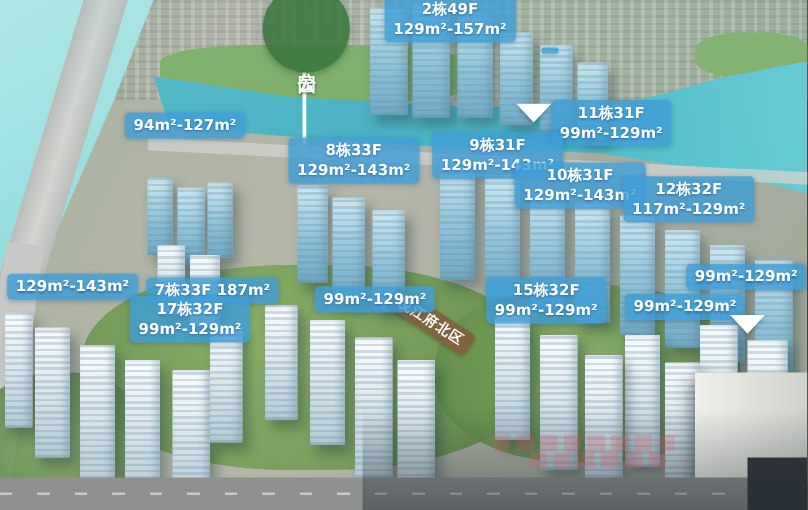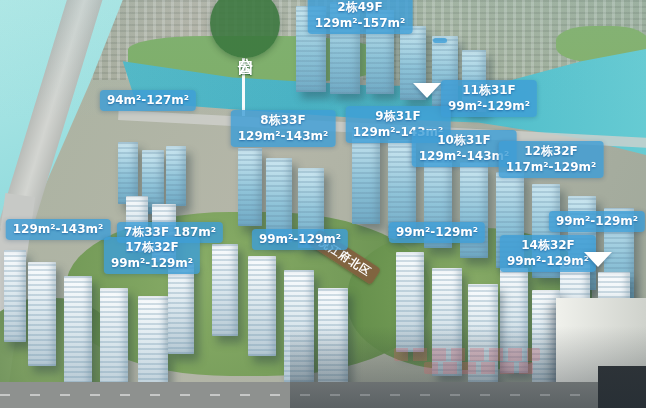--- a/index.html
+++ b/index.html
@@ -192,24 +192,24 @@
         <div>129m²-143m²</div>
       </div>
       <div class="blabel" style="left: 152px; top: 237px;">
         <div>17栋32F</div>
         <div>99m²-129m²</div>
       </div>
       <div class="blabel" style="left: 300px; top: 229px;">
         <div>99m²-129m²</div>
       </div>
       <div class="blabel" style="left: 437px; top: 222px;">
+        <div>15栋32F</div>
         <div>99m²-129m²</div>
       </div>
       <div class="blabel" style="left: 548px; top: 235px;">
-        <div>14栋32F</div>
         <div>99m²-129m²</div>
       </div>
     </div>
 
   <div class="abs" id="project">
     <span>悦江府北区</span>
   </div>
 </div>
 
 </body></html>

